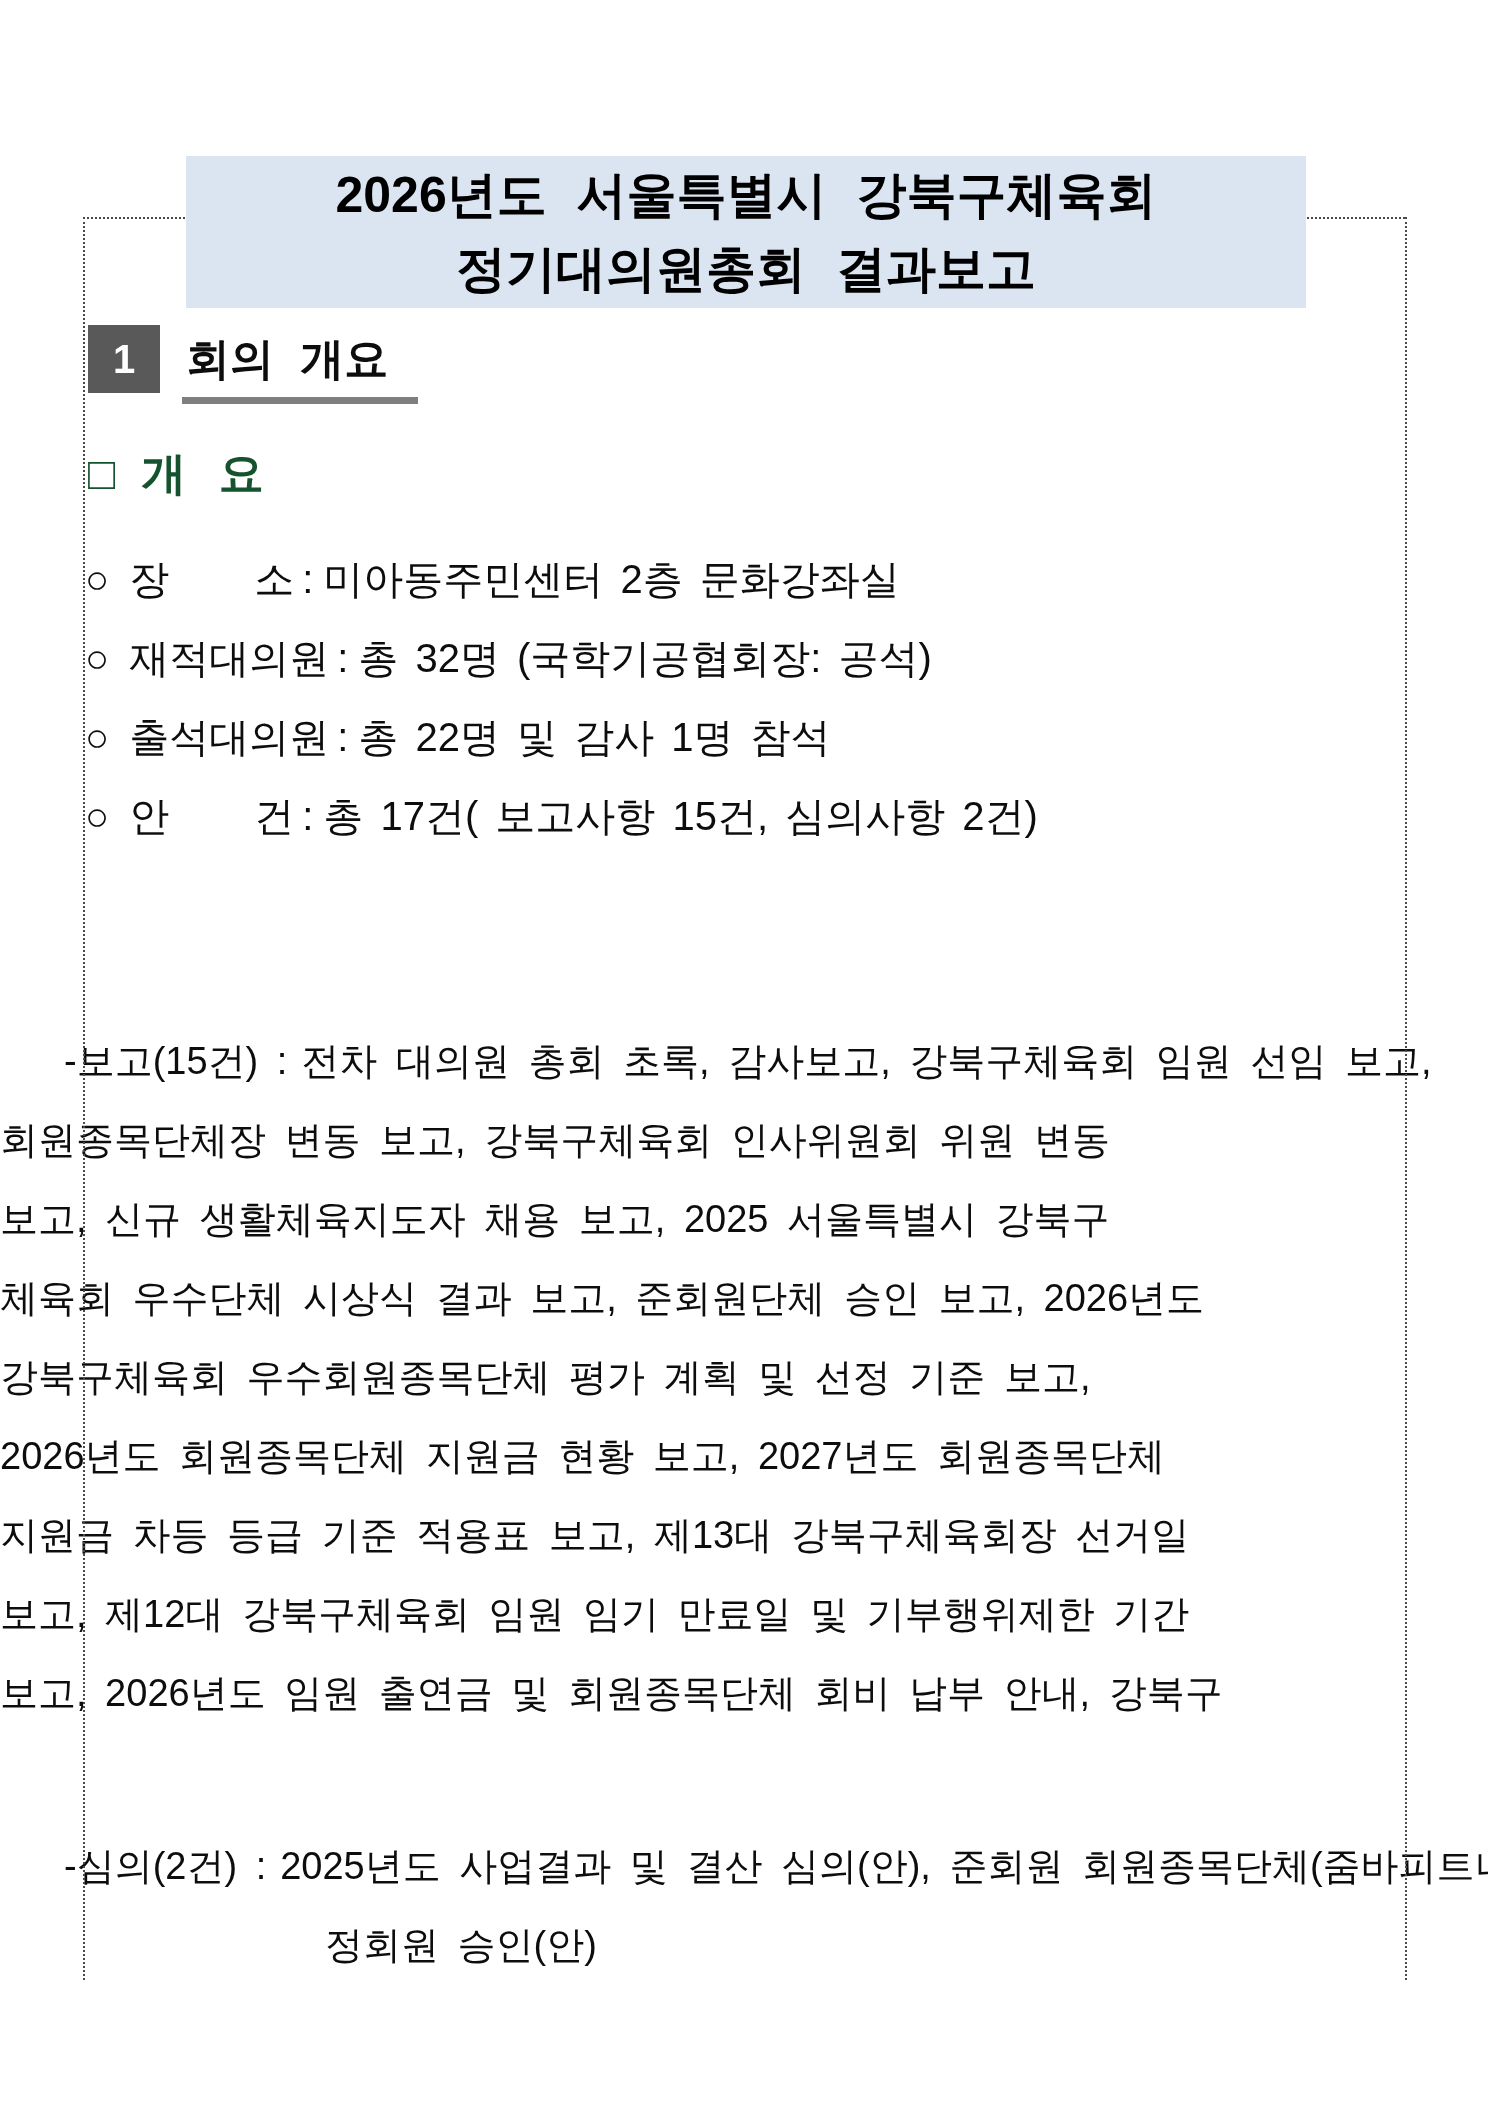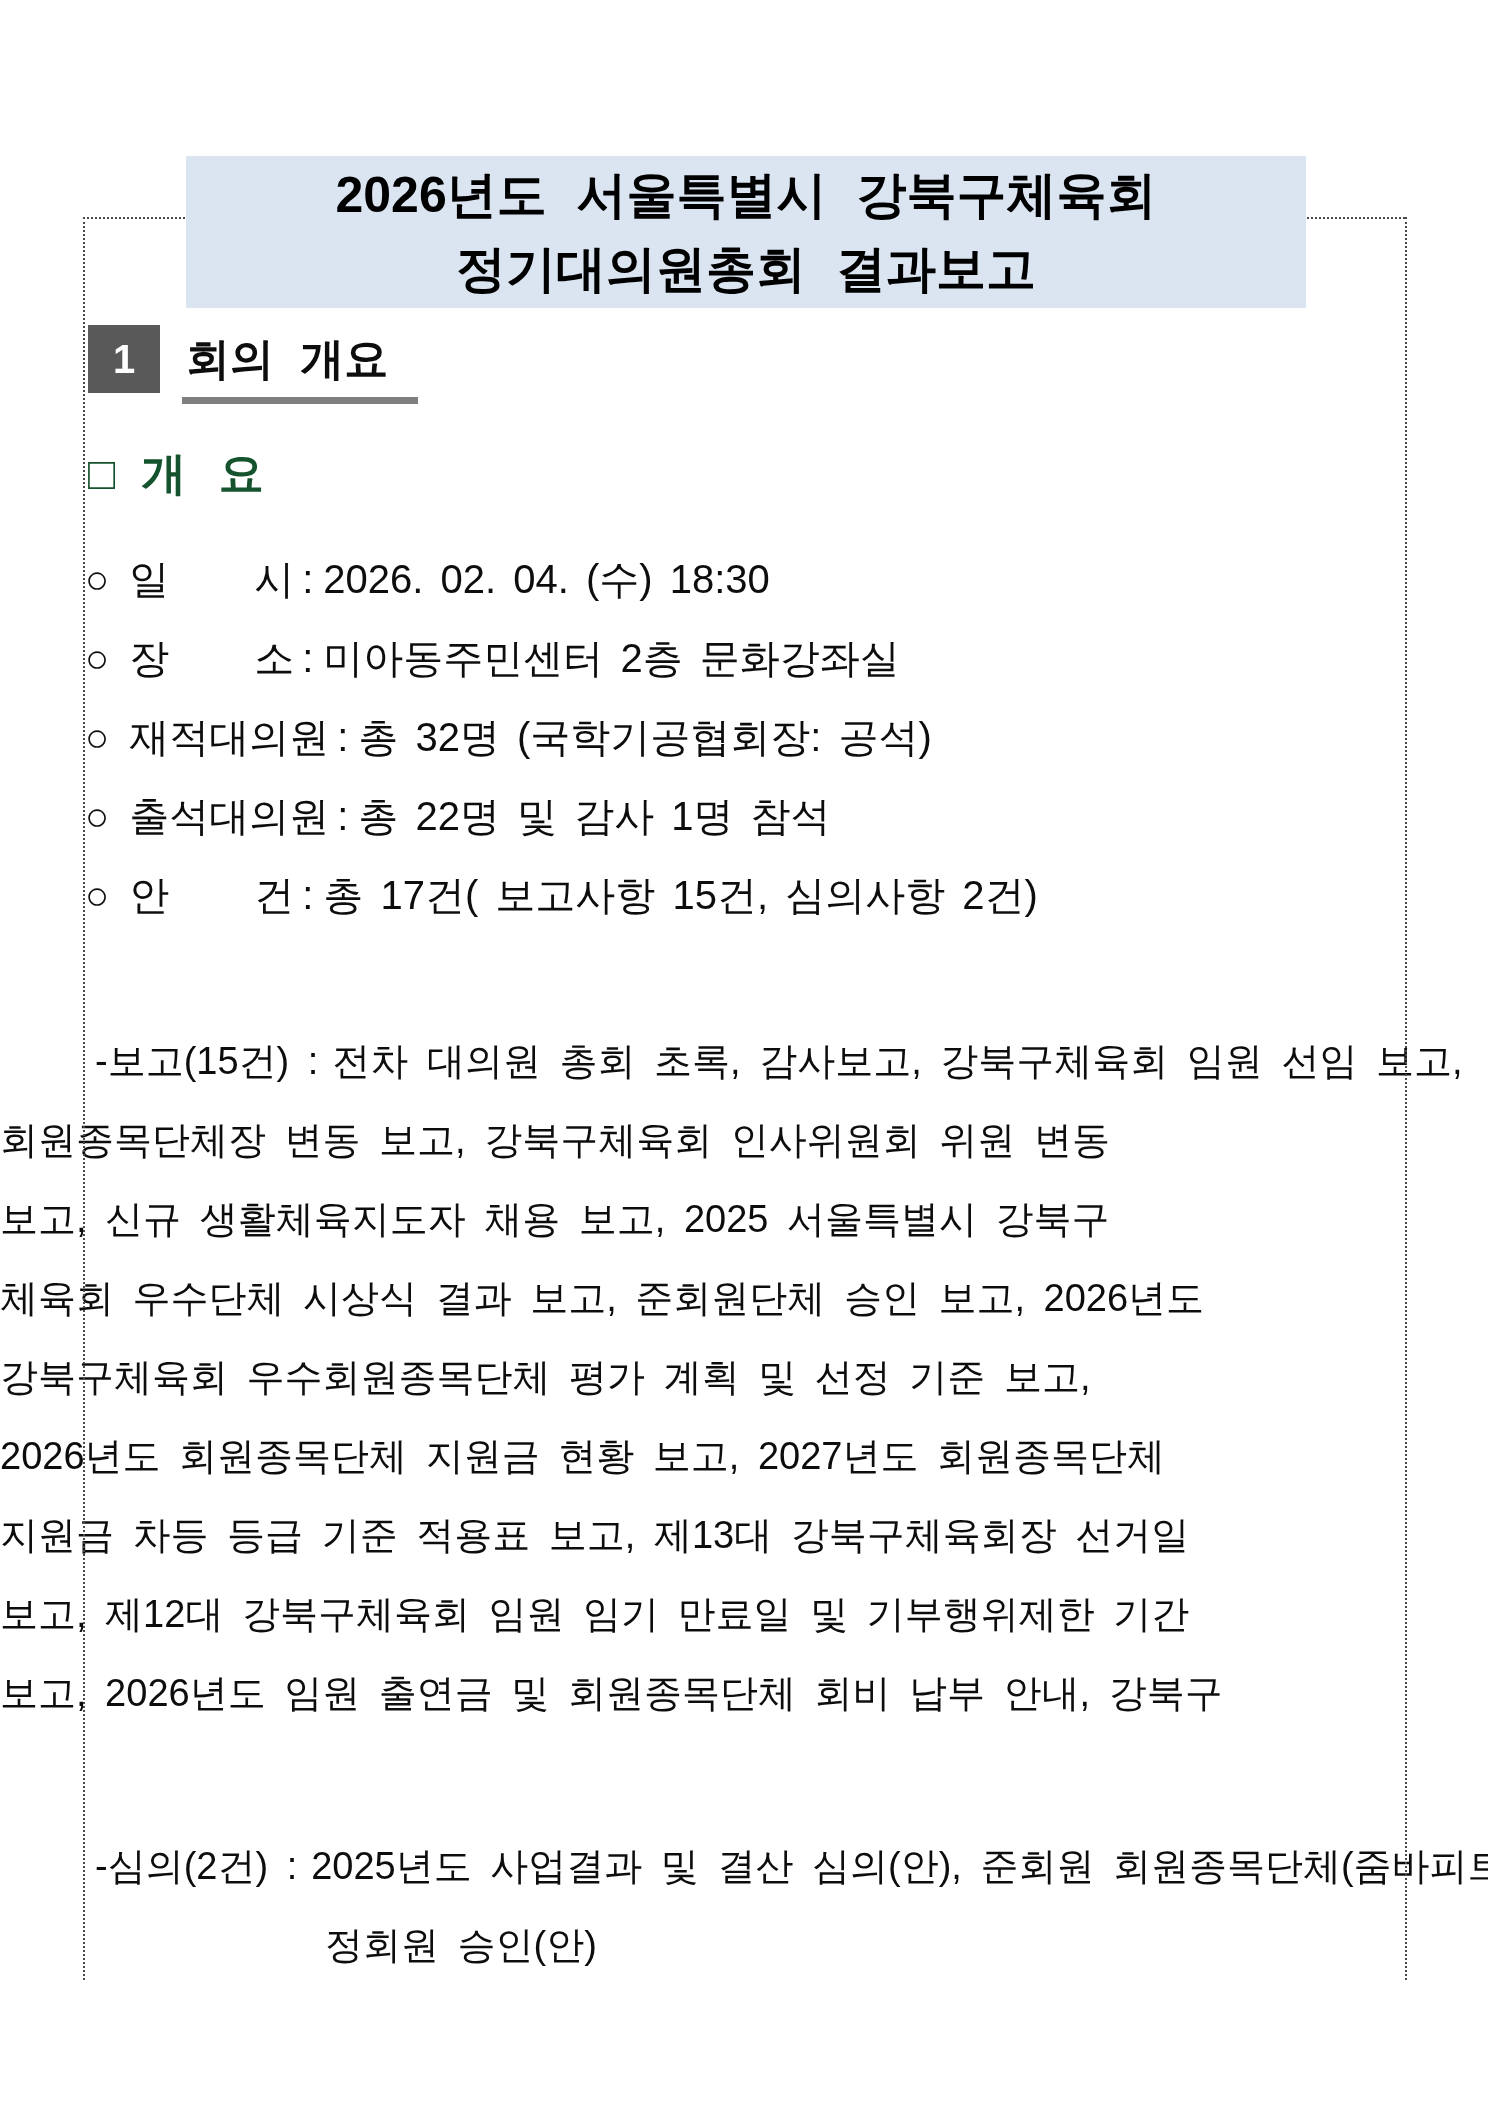--- a/index.html
+++ b/index.html
@@ -50,21 +50,21 @@
   .items{position:absolute;left:85px;top:540px;font-size:40px;color:#0d0d0d;}
   .item{height:79px;line-height:79px;white-space:nowrap;}
   .bullet{display:inline-block;margin-right:20px;}
   .olabel{display:inline-block;min-width:165px;text-align:justify;text-align-last:justify;}
   .colon{margin:0 10px 0 8px;}
   .ivalue{word-spacing:6px;}
 
   
   .para{position:absolute;left:0;width:1488px;font-size:38px;color:#0d0d0d;}
   .para .pline{height:79px;line-height:79px;white-space:nowrap;word-spacing:8px;}
-  .para .first{padding-left:95px;}
+  .para .first{padding-left:64px;}
   .para-report{top:1022px;}
   .para-report .cont{}
   .para-delib{top:1827px;}
   .para-delib .cont{padding-left:325px;}
   .plabel{margin-right:14px;}
 </style>
 </head>
 <body>
 
 <div class="page">
@@ -82,23 +82,20 @@
     <span>1</span>
   </div>
   <div class="sec-heading">회의 개요</div>
   <div class="sec-underline"></div>
 
   <div class="overview-heading">
     <span class="marker">□</span><span class="txt">개 요</span>
   </div>
 
   <div class="items">
-    <div class="item">
-      <span class="bullet">○</span><span class="olabel">일 시</span><span class="colon">:</span><span class="ivalue">2026. 02. 04. (수) 18:30</span>
-    </div>
     <div class="item">
       <span class="bullet">○</span><span class="olabel">장 소</span><span class="colon">:</span><span class="ivalue">미아동주민센터 2층 문화강좌실</span>
     </div>
     <div class="item">
       <span class="bullet">○</span><span class="olabel">재적대의원</span><span class="colon">:</span><span class="ivalue">총 32명 (국학기공협회장: 공석)</span>
     </div>
     <div class="item">
       <span class="bullet">○</span><span class="olabel">출석대의원</span><span class="colon">:</span><span class="ivalue">총 22명 및 감사 1명 참석</span>
     </div>
     <div class="item">

